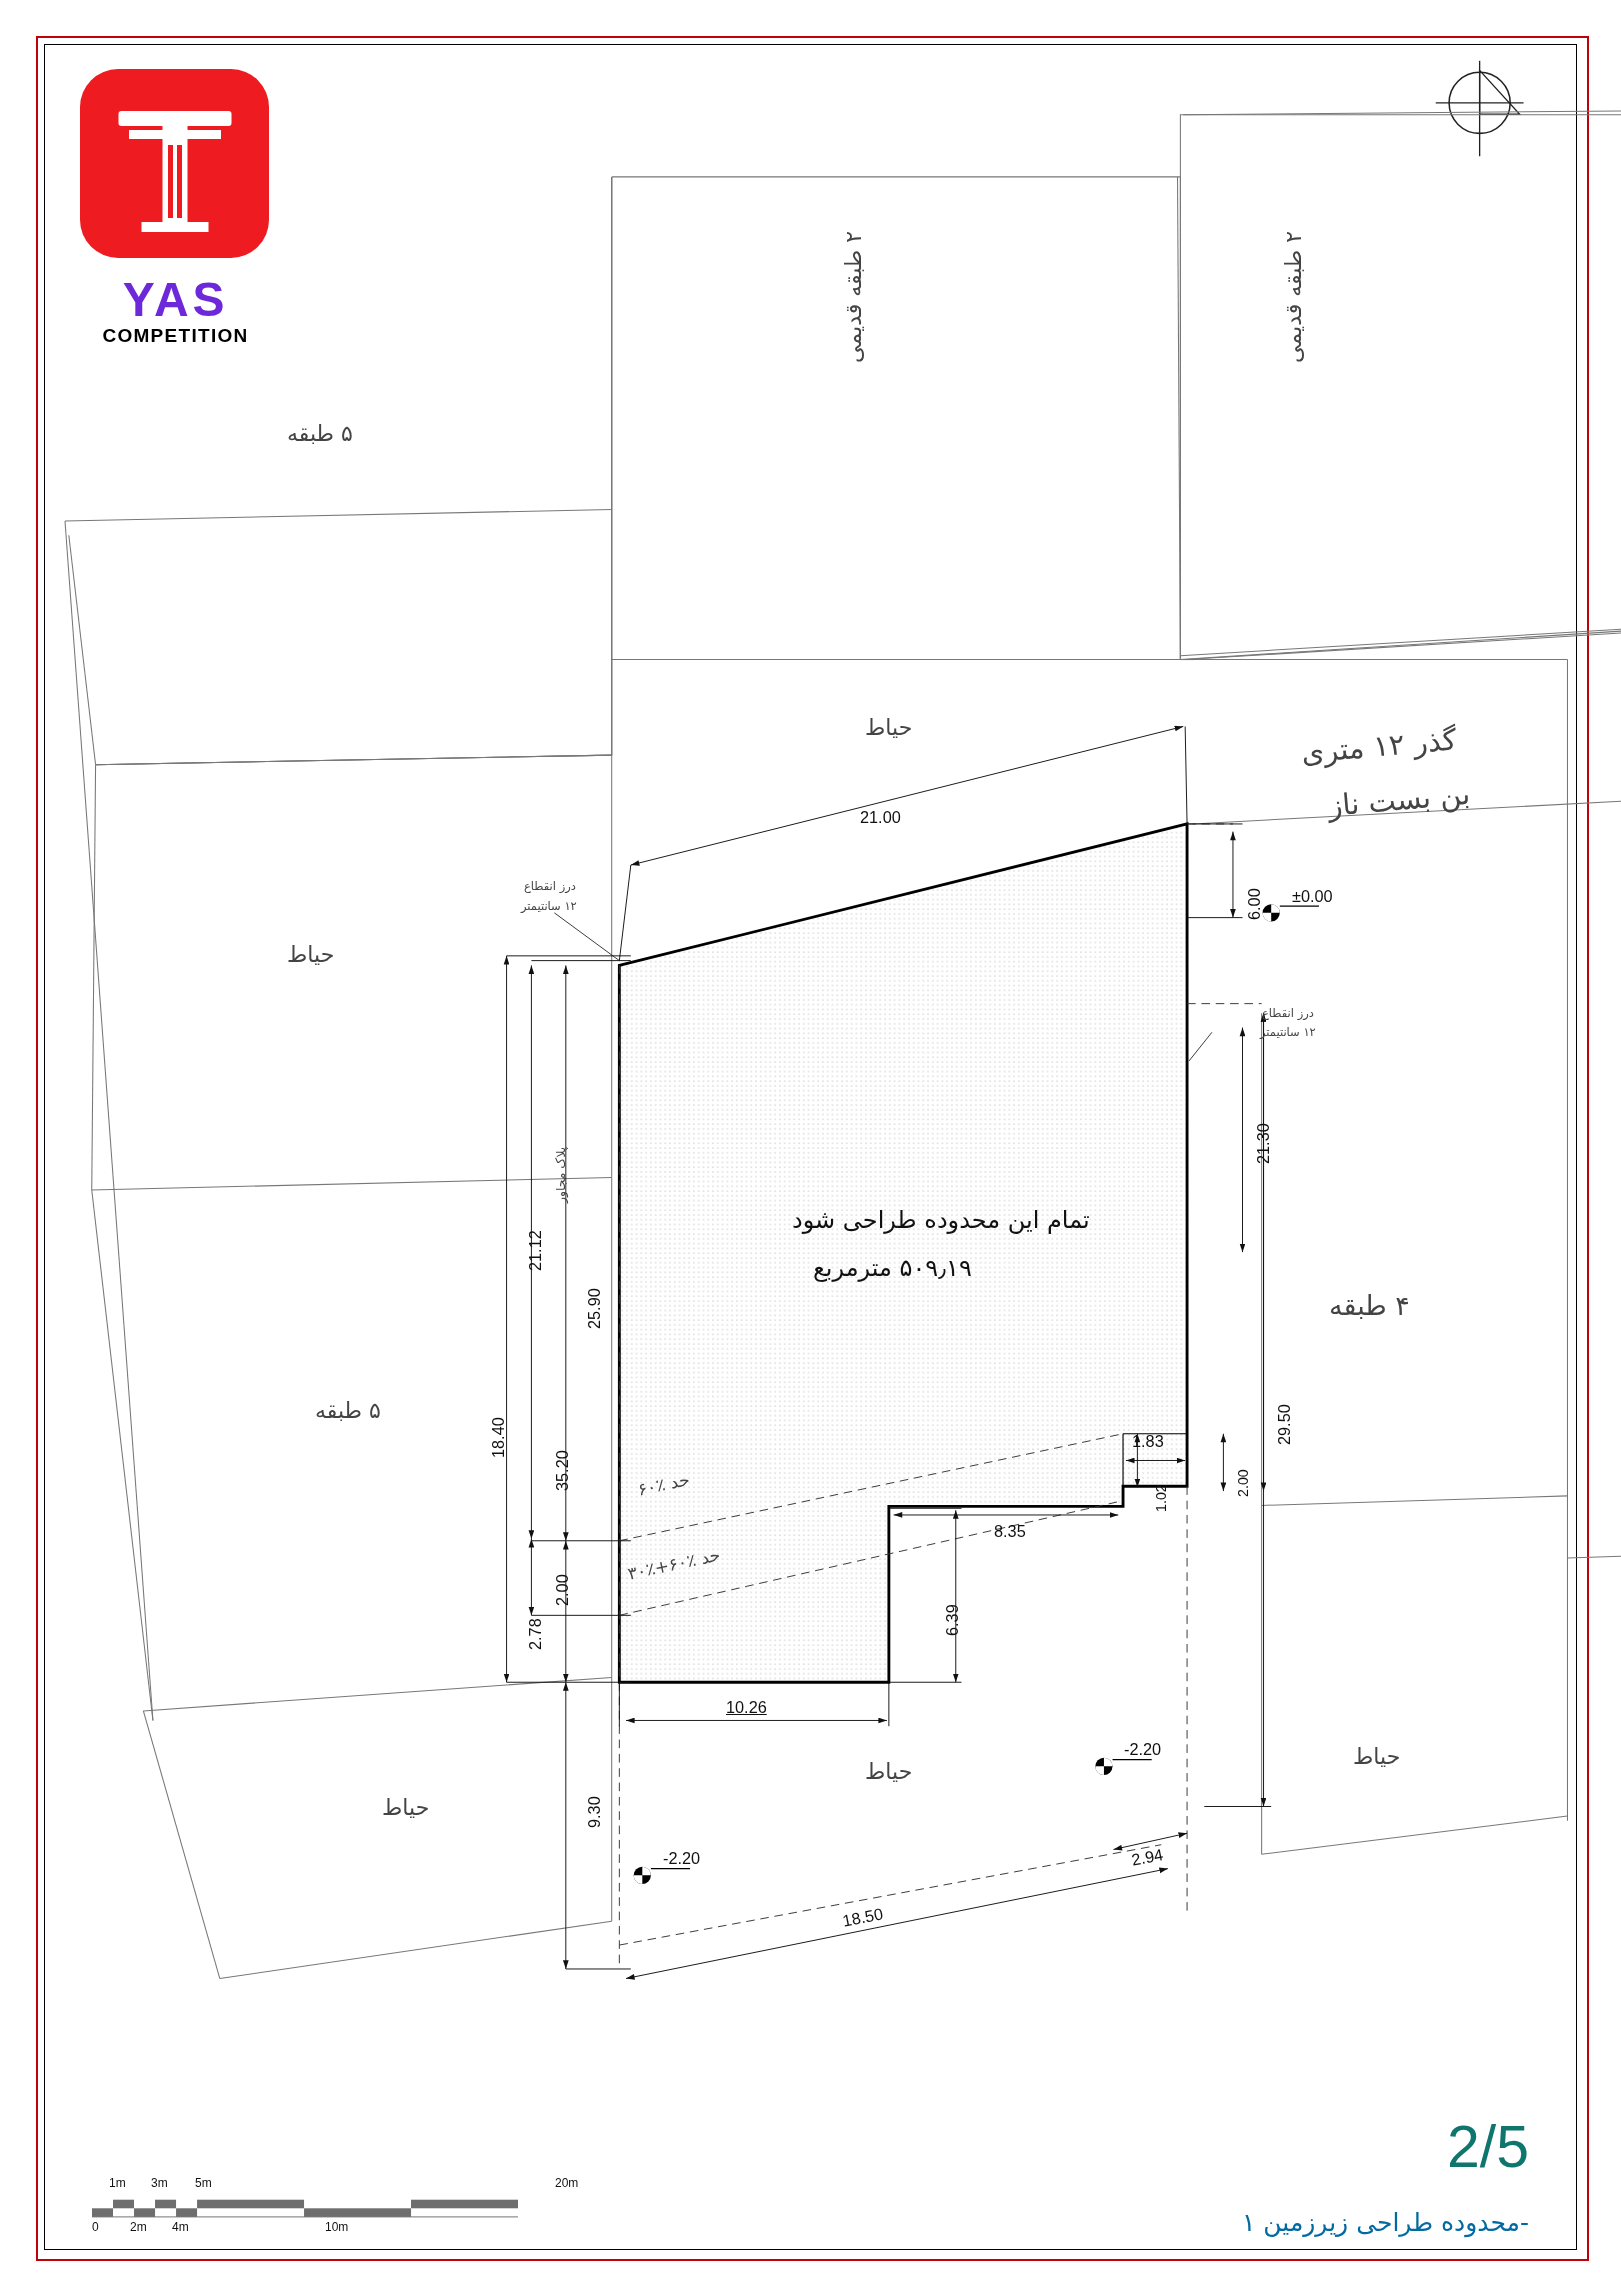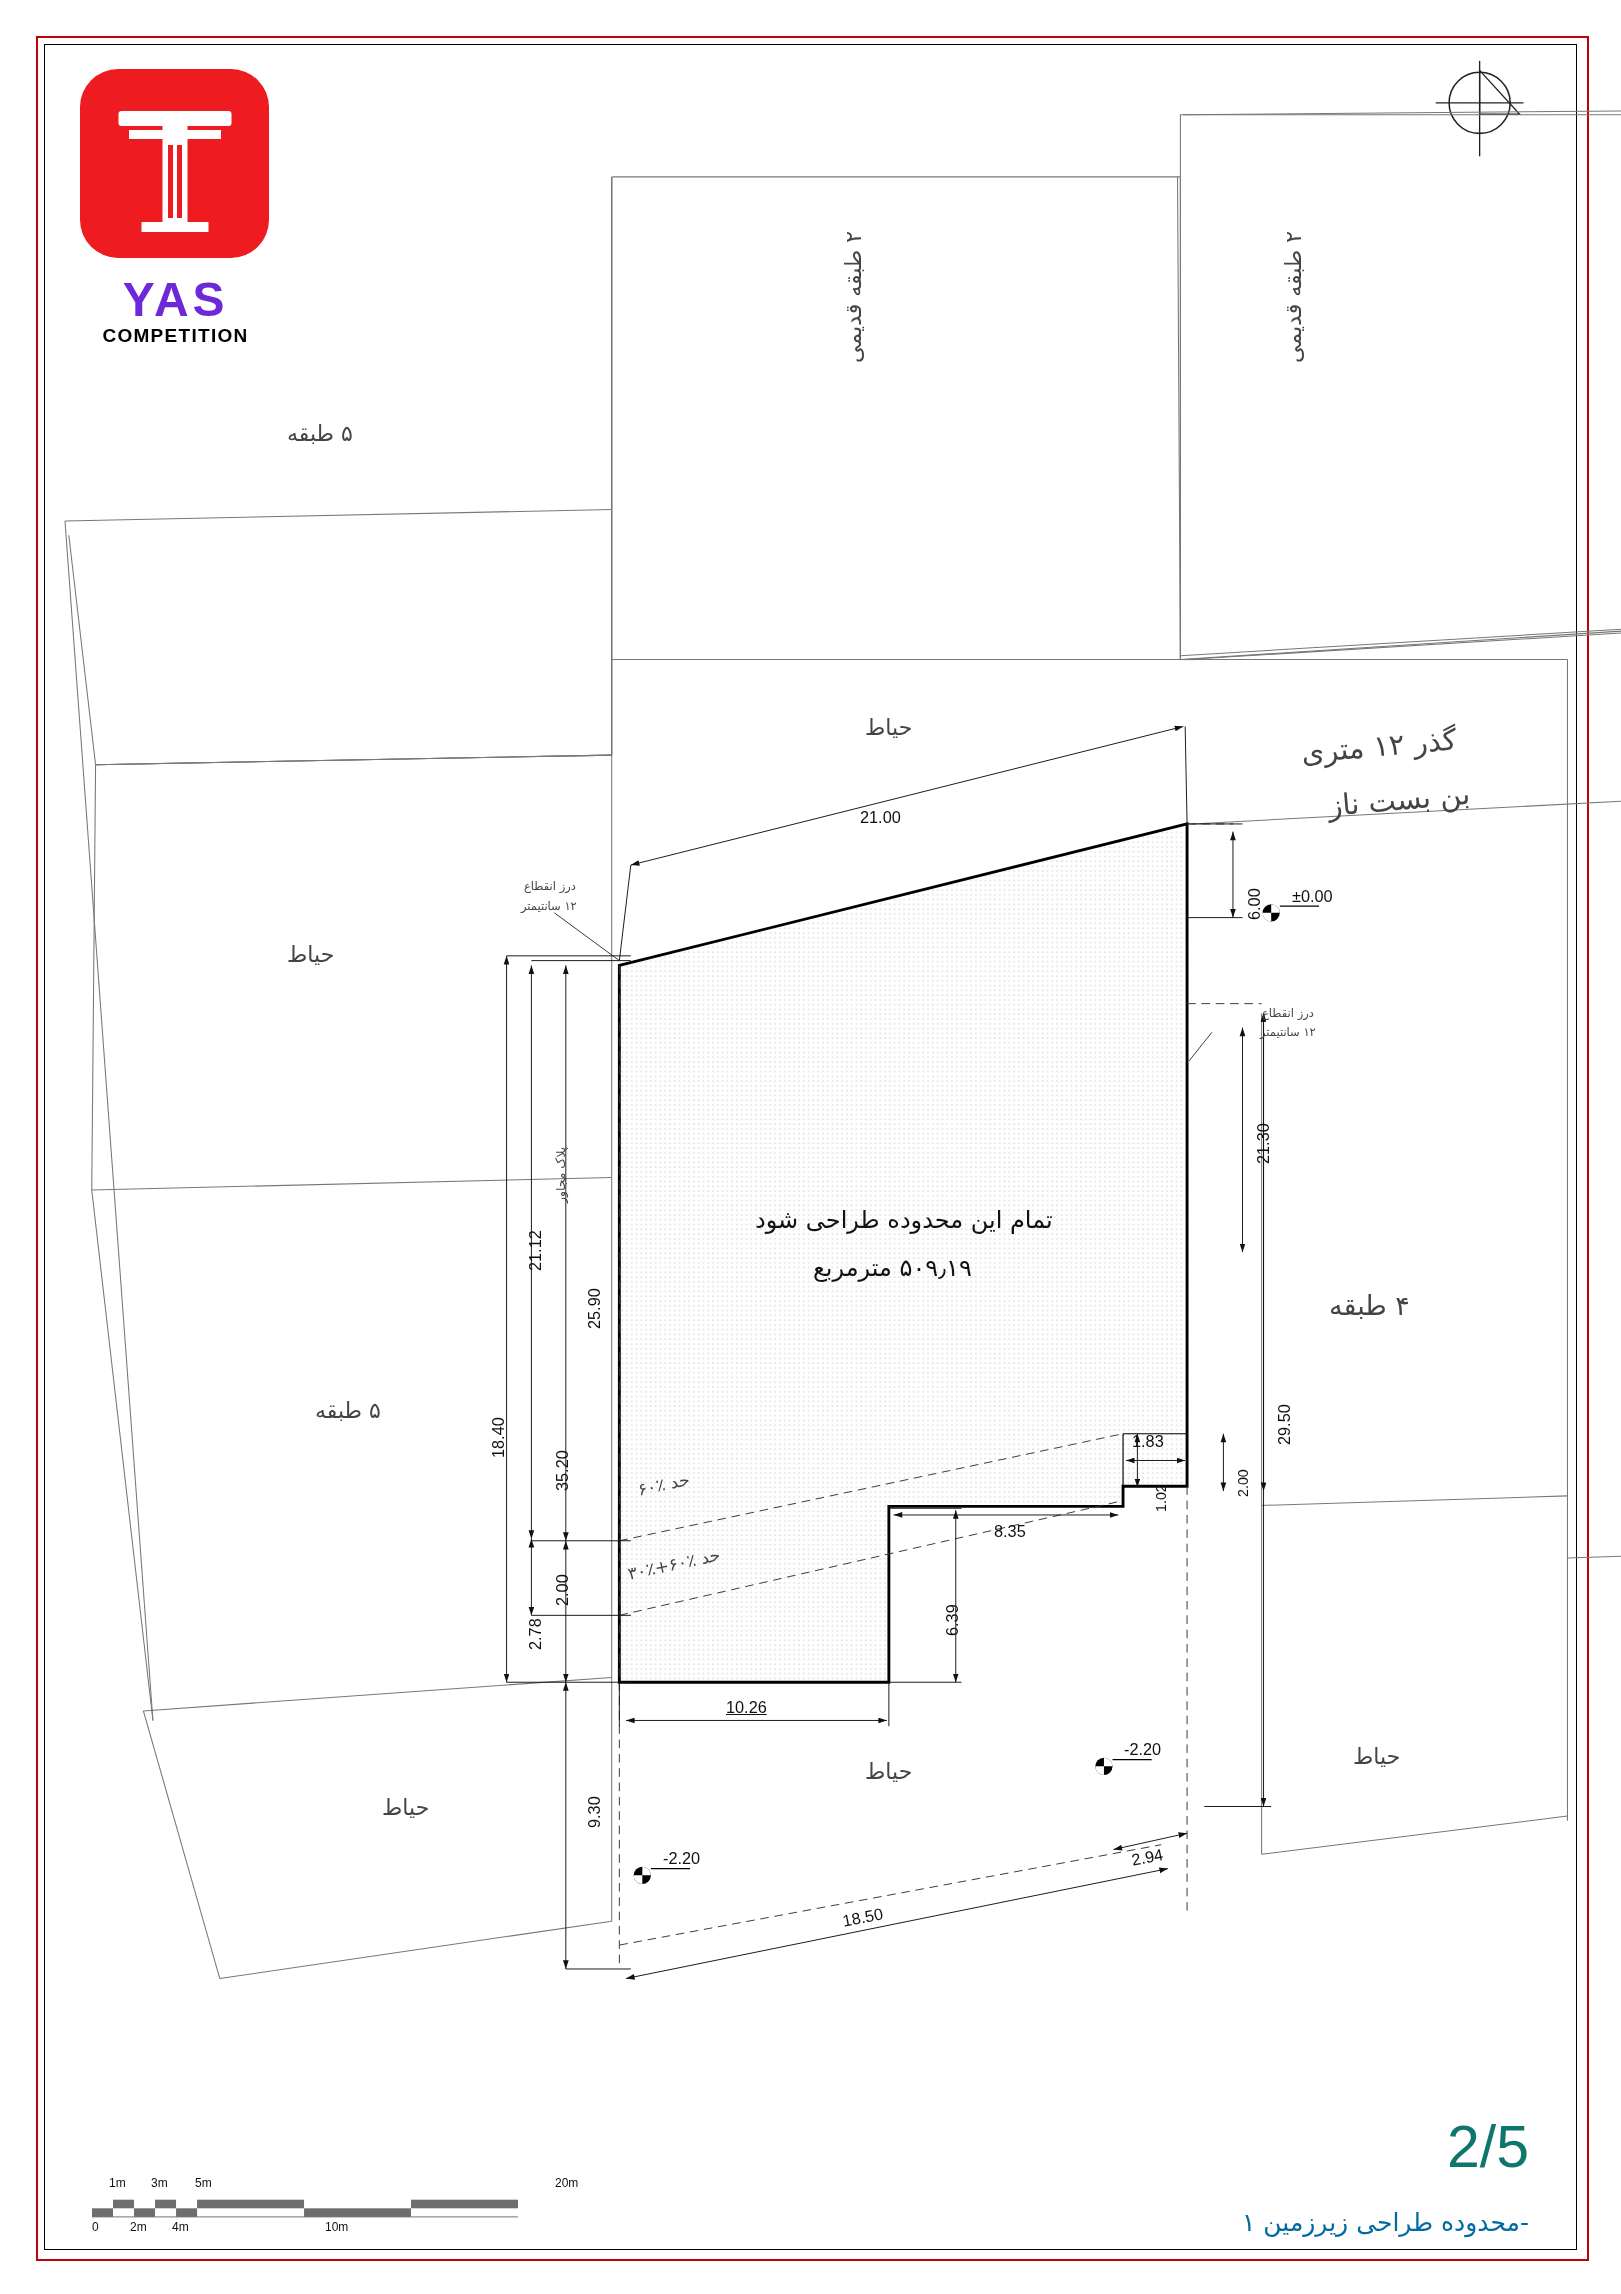--- a/index.html
+++ b/index.html
@@ -222,21 +222,21 @@
   <div class="lbl" style="left:287px;top:942px;font-size:22px;direction:rtl;">حیاط</div>
   <div class="lbl" style="left:315px;top:1398px;font-size:22px;direction:rtl;">۵ طبقه</div>
   <div class="lbl" style="left:382px;top:1795px;font-size:22px;direction:rtl;">حیاط</div>
   <div class="lbl" style="left:865px;top:1759px;font-size:22px;direction:rtl;">حیاط</div>
   <div class="lbl" style="left:1329px;top:1290px;font-size:27px;direction:rtl;text-align:right;">۴ طبقه</div>
   <div class="lbl" style="left:1353px;top:1744px;font-size:22px;direction:rtl;">حیاط</div>
 
   <div class="lbl" style="left:1300px;top:736px;font-size:29px;direction:rtl;transform:rotate(-5deg);transform-origin:left top;">گذر ۱۲ متری</div>
   <div class="lbl" style="left:1327px;top:789px;font-size:29px;direction:rtl;transform:rotate(-5deg);transform-origin:left top;">بن بست ناز</div>
 
-  <div class="lbl blk" style="left:755px;top:1206px;font-size:24px;direction:rtl;">تمام این محدوده طراحی شود</div>
+  <div class="lbl blk" style="left:792px;top:1206px;font-size:24px;direction:rtl;">تمام این محدوده طراحی شود</div>
   <div class="lbl blk" style="left:813px;top:1254px;font-size:24px;direction:rtl;">۵۰۹٫۱۹ مترمربع</div>
 
   <div class="lbl" style="left:524px;top:879px;font-size:11.5px;direction:rtl;">درز انقطاع</div>
   <div class="lbl" style="left:521px;top:899px;font-size:11.5px;direction:rtl;">۱۲ سانتیمتر</div>
   <div class="lbl" style="left:1262px;top:1006px;font-size:11.5px;direction:rtl;">درز انقطاع</div>
   <div class="lbl" style="left:1260px;top:1025px;font-size:11.5px;direction:rtl;">۱۲ سانتیمتر</div>
 
   <div class="lbl" style="left:636px;top:1480px;font-size:17px;direction:rtl;transform:rotate(-12deg);transform-origin:left top;">حد ٪۶۰</div>
   <div class="lbl" style="left:626px;top:1564px;font-size:17px;direction:rtl;transform:rotate(-12deg);transform-origin:left top;">حد ٪۶۰+٪۳۰</div>
 

